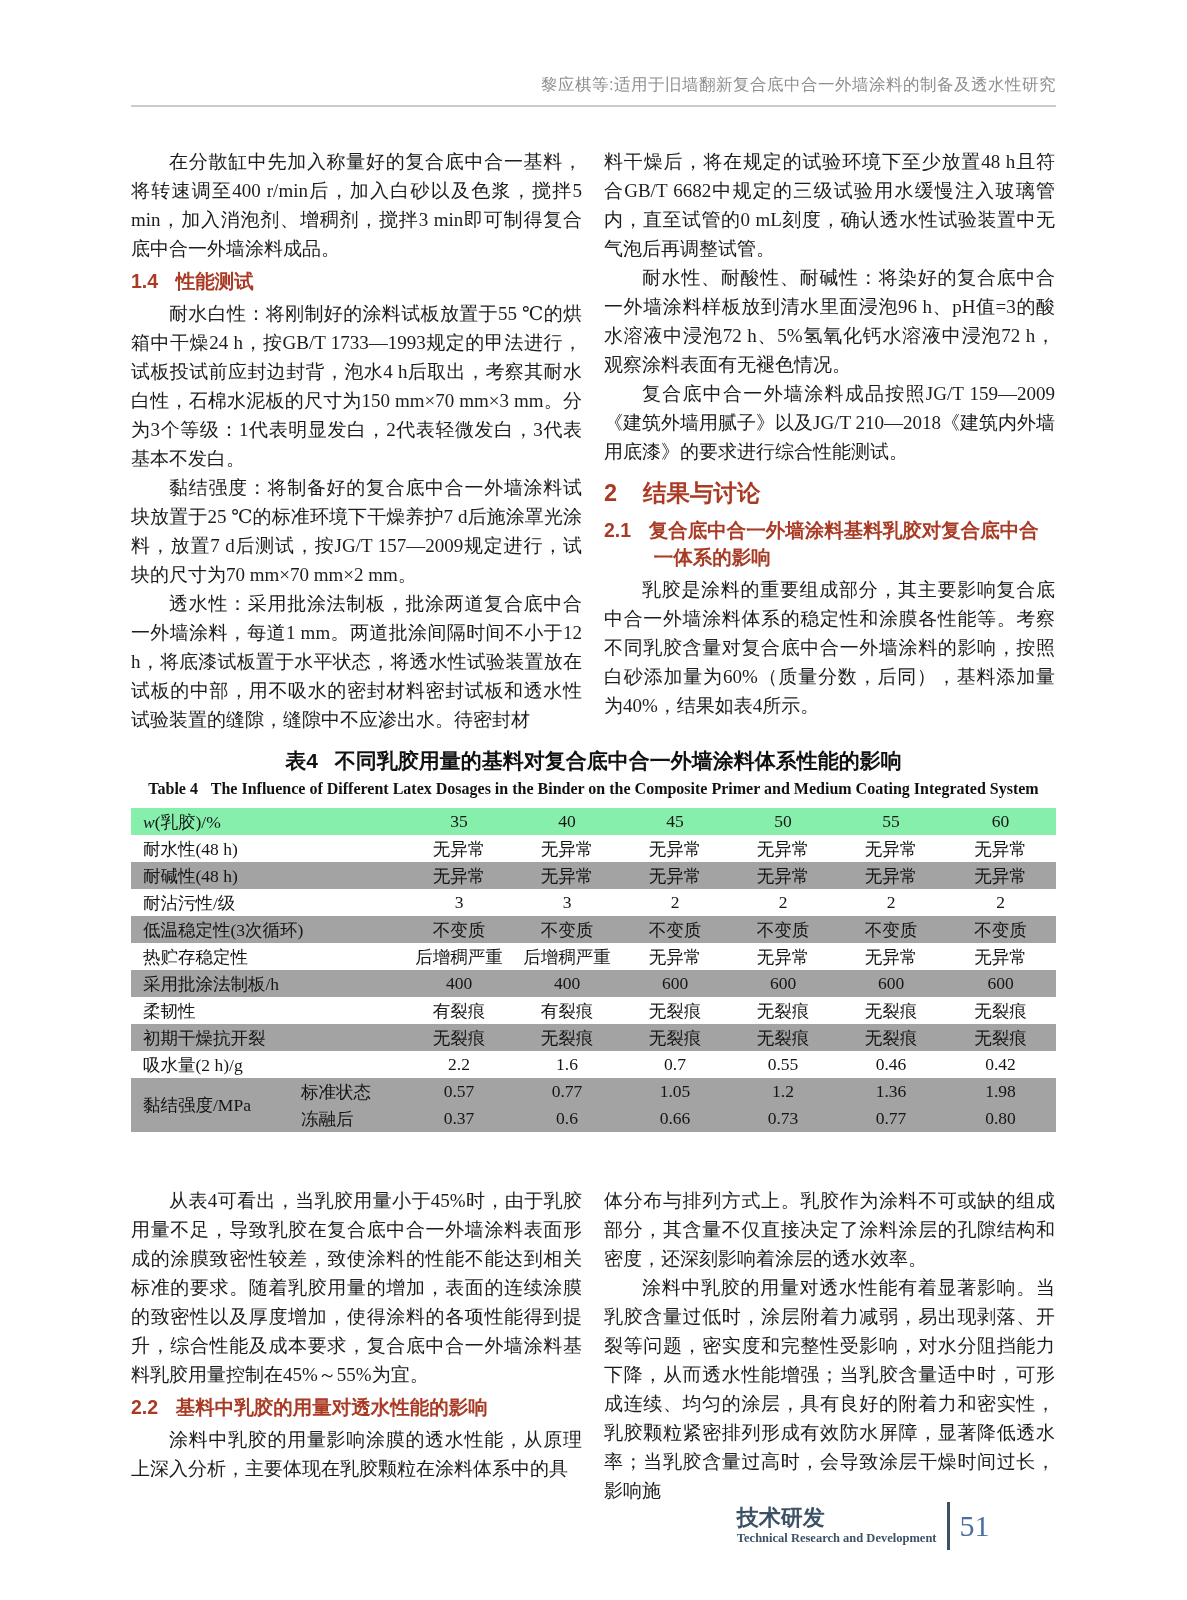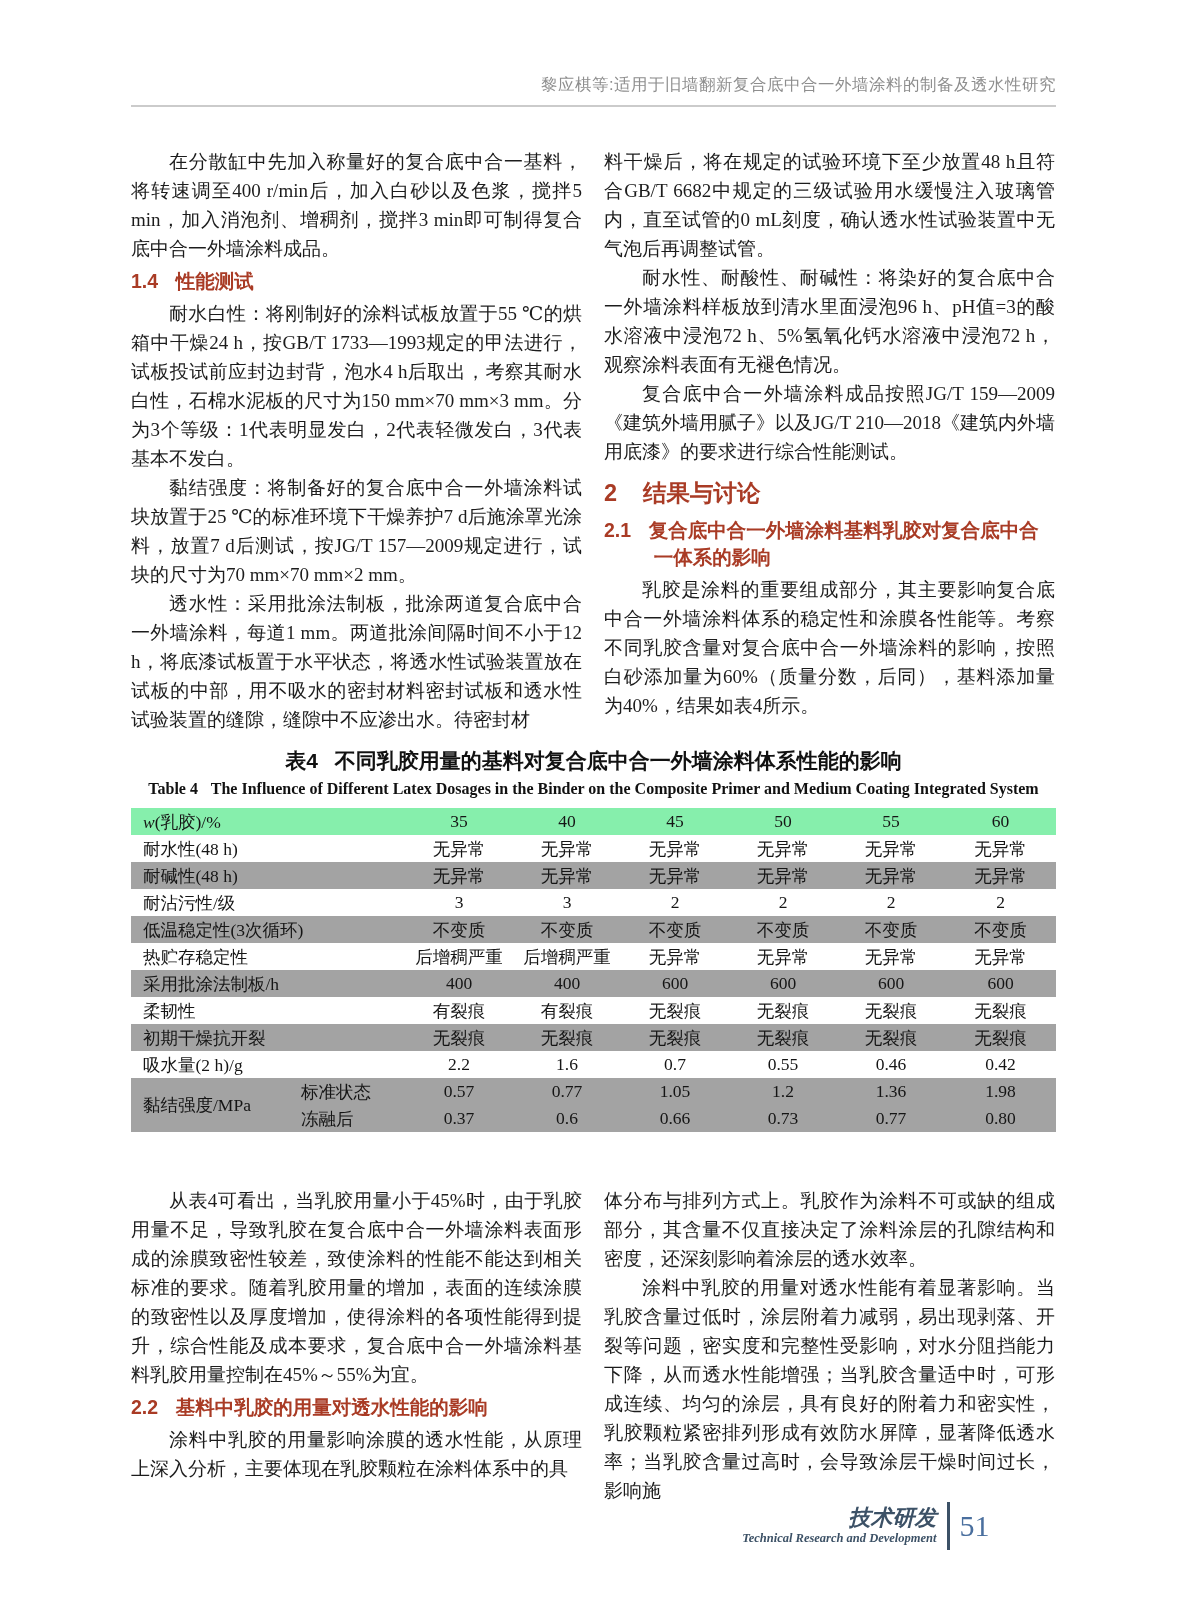--- a/index.html
+++ b/index.html
@@ -40,21 +40,21 @@
   table.t4 tr.shaded{background:#a3a3a3;}
   table.t4 .label{text-align:left;padding-left:12px;}
   table.t4 .sub{text-align:left;}
   table.t4 .val{text-align:center;}
   table.t4 th.label .w-it{font-style:italic;}
 
   .cols.bottom{margin-top:38px;}
 
   
   .footer{position:absolute;right:128px;bottom:50px;display:flex;align-items:center;}
-  .footer-text{text-align:right;margin-right:10px;font-style:italic;}
+  .footer-text{margin-right:10px;}
   .footer-zh{font-family:"Liberation Sans","DejaVu Sans",sans-serif;font-weight:bold;font-size:22px;
              color:#3c5166;line-height:24px;}
   .footer-en{font-size:12.5px;font-weight:bold;color:#3c5166;line-height:16px;}
   .footer-bar{width:3px;height:48px;background:#3c5166;margin-right:10px;}
   .footer-page{font-size:30px;color:#4a6f9e;line-height:48px;}
 </style>
 </head>
 <body>
 
 <div class="page">

